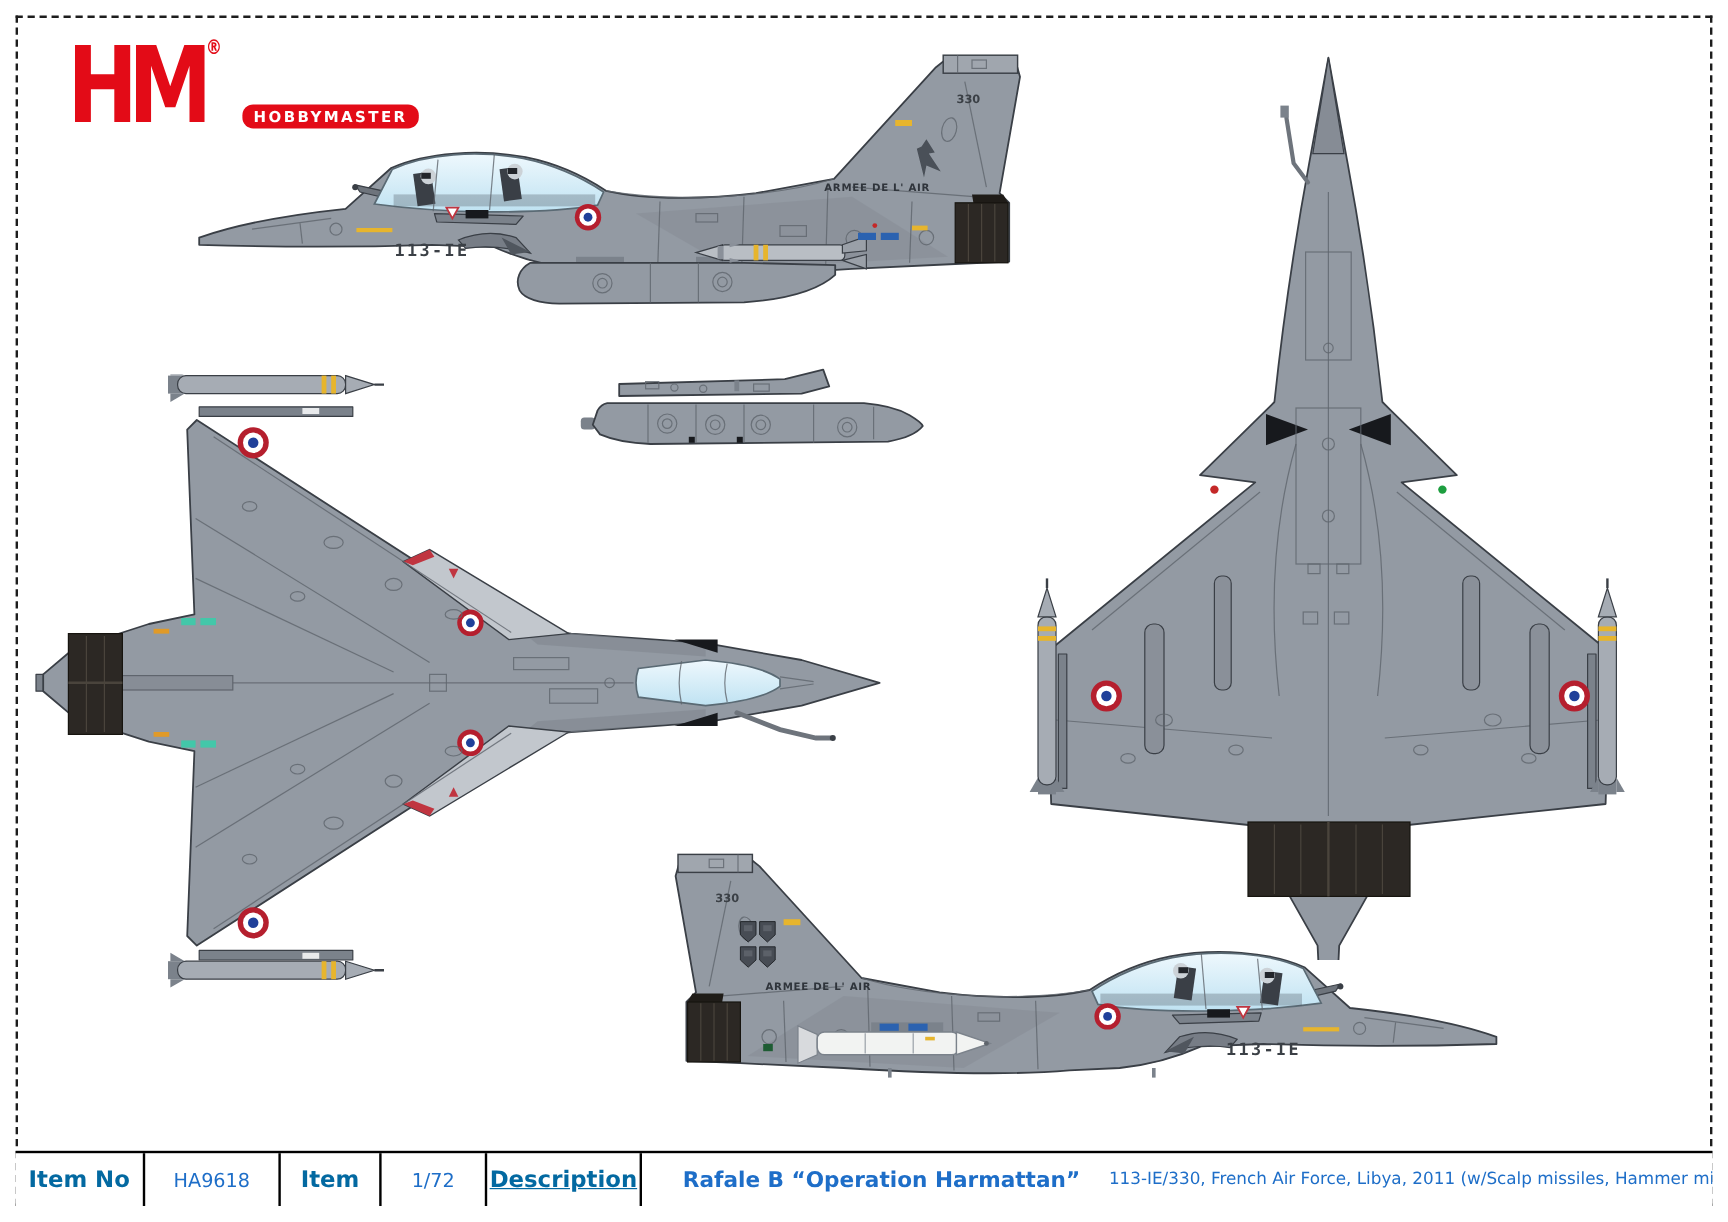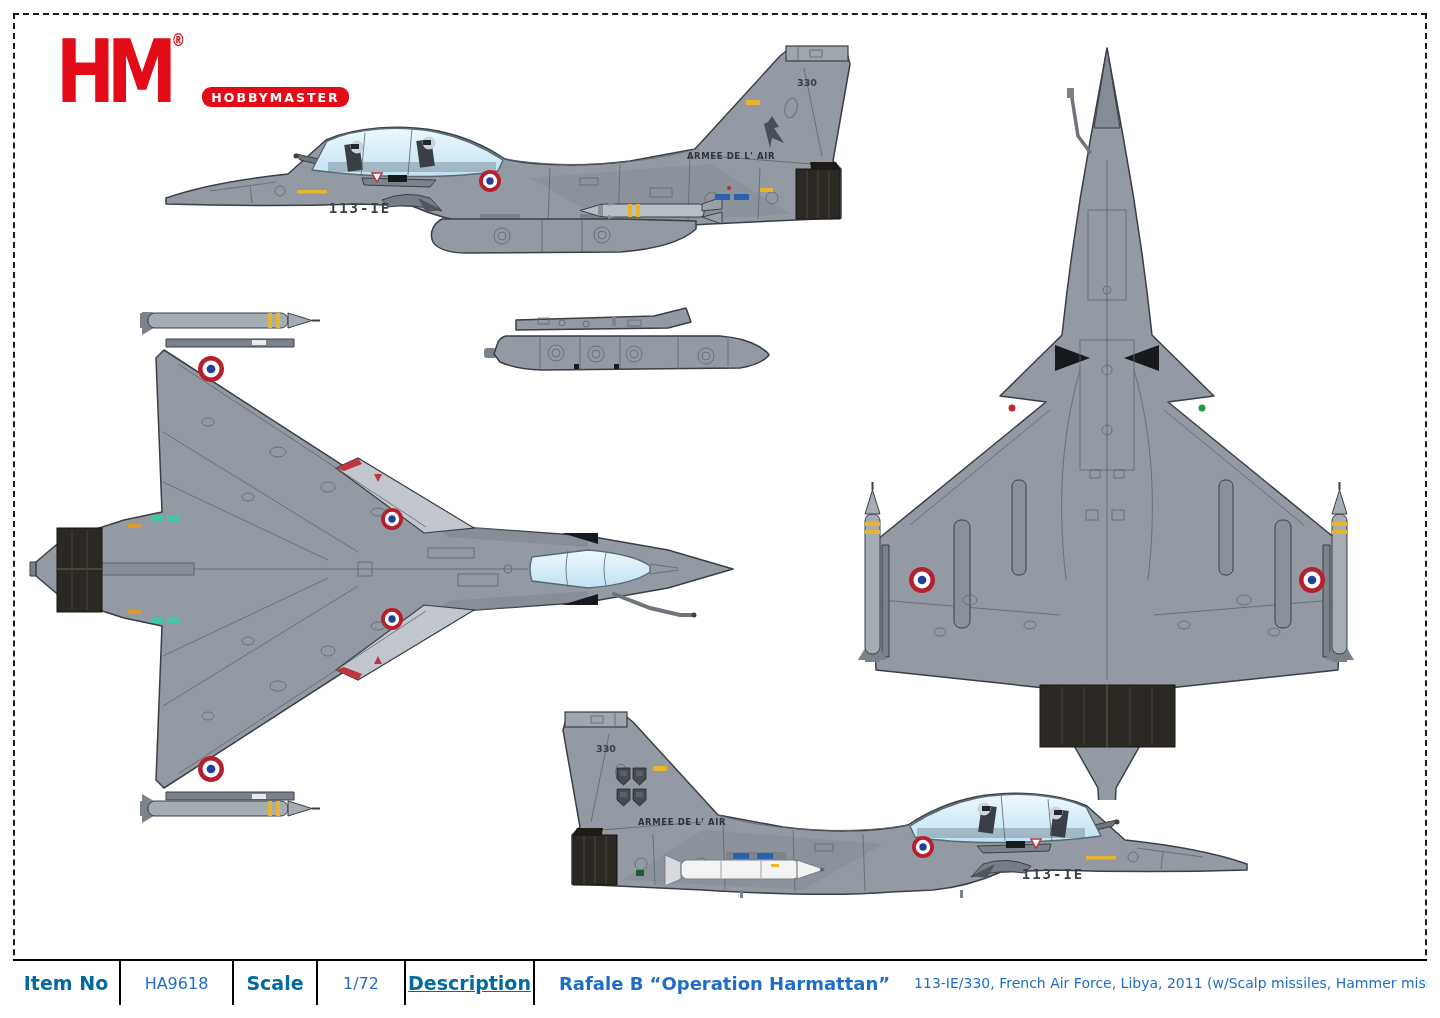--- a/index.html
+++ b/index.html
@@ -47,21 +47,21 @@
   .t-num{font-family:"DejaVu Sans","Liberation Sans",sans-serif;font-weight:bold;
           font-size:9.5px;fill:#3b4046;}
 
   
   .info-bar{position:absolute;left:13px;right:13px;bottom:13px;height:44px;
         border-top:2px solid #000;display:flex;align-items:stretch;background:#fff;}
   .cell{display:flex;align-items:center;justify-content:center;border-right:2px solid #000;}
   .cell.label{font-weight:bold;font-size:19px;color:#0369a1;}
   .cell.value{font-size:16px;color:var(--c-link_blue,#1e6ec8);}
   .c1{width:106px;} .c2{width:111px;} .c3{width:82px;} .c4{width:86px;text-align:right;} .c5{width:127px;text-decoration:underline;}
-  .c6{flex:1;border-right:none;justify-content:flex-start;padding-left:24px;gap:24px;overflow:hidden;}
+  .c6{flex:1;border-right:none;justify-content:flex-start;padding-left:34px;gap:24px;overflow:hidden;}
   .desc-name{font-weight:bold;font-size:18px;color:var(--c-link_blue,#1e6ec8);white-space:nowrap;}
   .desc-detail{font-size:14px;color:var(--c-link_blue,#1e6ec8);white-space:nowrap;}
 </style>
 </head>
 <body>
 
 <div class="page">
   <div class="border-frame"></div>
 
   <div class="logo">
@@ -410,21 +410,21 @@
     <rect x="115" y="176" width="8" height="6" fill="#1e5c33"></rect>
 
     <text class="t-num" x="85" y="58" text-anchor="middle">330</text>
     <text class="t-small" x="161" y="131" text-anchor="middle">ARMEE DE L' AIR</text>
     <text class="t-mark" x="532" y="185" text-anchor="middle">113-IE</text>
   </svg>
 
   <div class="info-bar">
     <div class="cell label c1">Item No</div>
     <div class="cell value c2">HA9618</div>
-    <div class="cell label c3">Scale</div>
+    <div class="cell label c3">Item</div>
     <div class="cell value c4">1/72</div>
     <div class="cell label c5">Description</div>
     <div class="cell c6">
       <span class="desc-name">Rafale B “Operation Harmattan”</span>
       <span class="desc-detail">113-IE/330, French Air Force, Libya, 2011 (w/Scalp missiles, Hammer missiles and GBU-12)</span>
     </div>
   </div>
 </div>
 
 </body></html>

